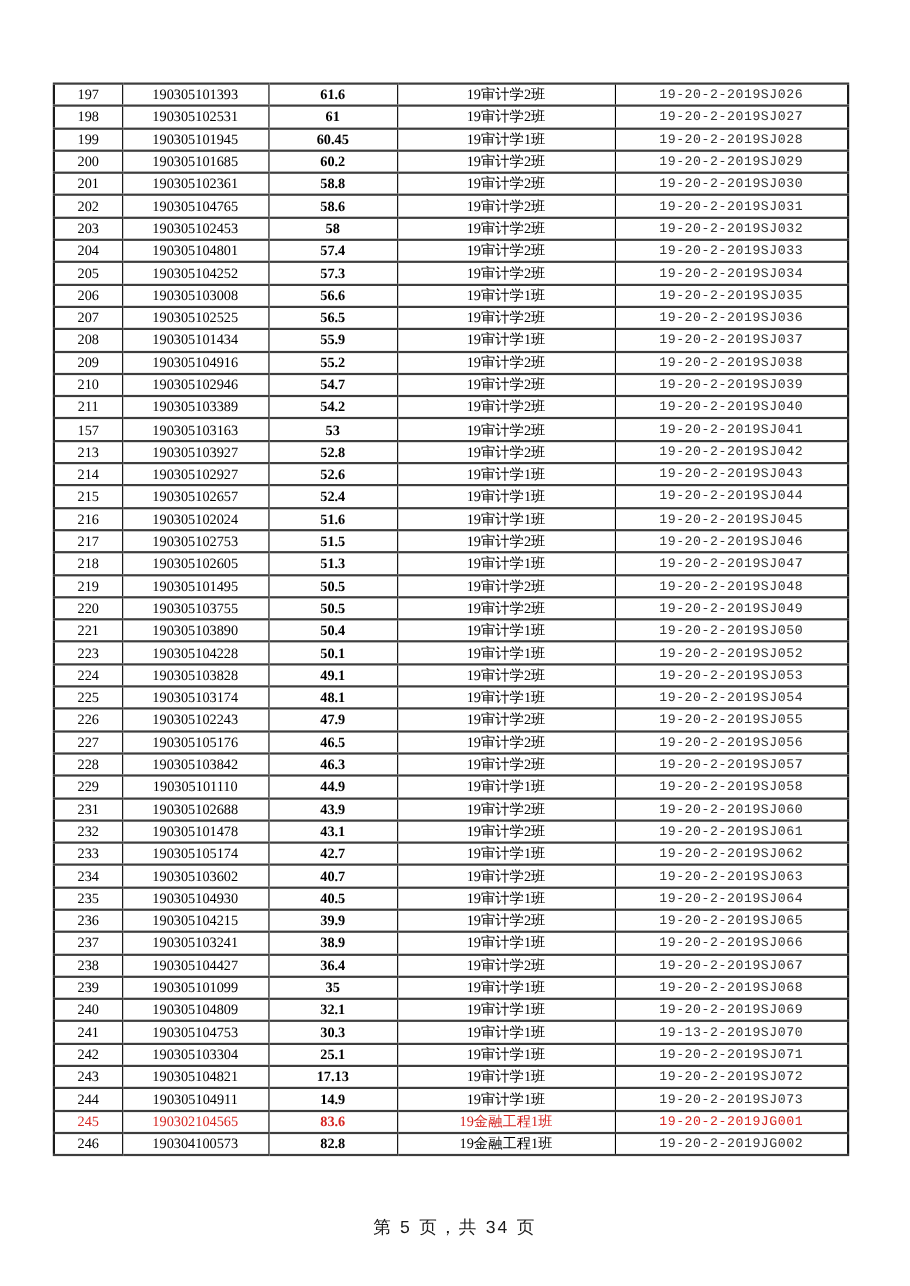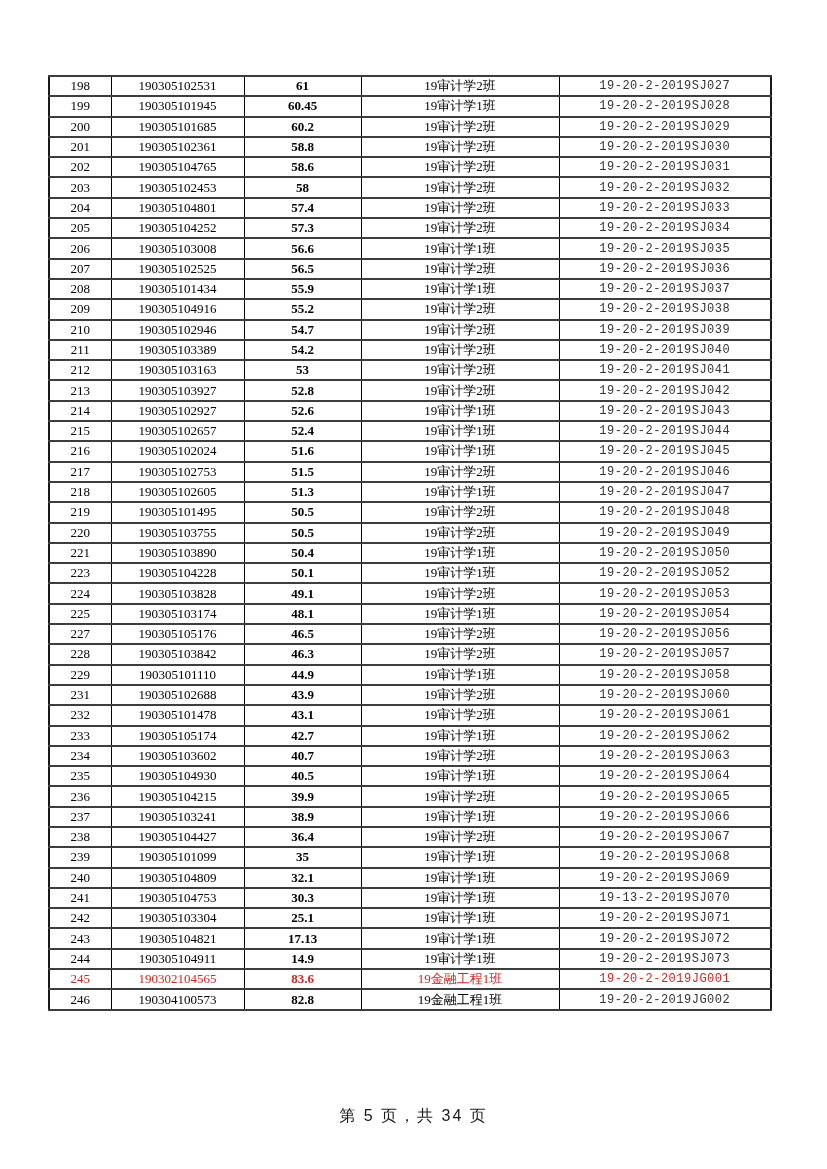--- a/index.html
+++ b/index.html
@@ -81,20 +81,27 @@
   <table class="score-table">
     <colgroup>
       <col style="width:62px">
       <col style="width:133px">
       <col style="width:117px">
       <col style="width:198px">
       <col style="width:212px">
     </colgroup>
     <tbody id="table-body">
         <tr>
+          <td class="col-no">197</td>
+          <td class="col-id">190305101393</td>
+          <td class="col-score">61.6</td>
+          <td class="col-class">19审计学2班</td>
+          <td class="col-code">19-20-2-2019SJ026</td>
+        </tr>
+        <tr>
           <td class="col-no">198</td>
           <td class="col-id">190305102531</td>
           <td class="col-score">61</td>
           <td class="col-class">19审计学2班</td>
           <td class="col-code">19-20-2-2019SJ027</td>
         </tr>
         <tr>
           <td class="col-no">199</td>
           <td class="col-id">190305101945</td>
           <td class="col-score">60.45</td>
@@ -179,21 +186,21 @@
           <td class="col-code">19-20-2-2019SJ039</td>
         </tr>
         <tr>
           <td class="col-no">211</td>
           <td class="col-id">190305103389</td>
           <td class="col-score">54.2</td>
           <td class="col-class">19审计学2班</td>
           <td class="col-code">19-20-2-2019SJ040</td>
         </tr>
         <tr>
-          <td class="col-no">212</td>
+          <td class="col-no">157</td>
           <td class="col-id">190305103163</td>
           <td class="col-score">53</td>
           <td class="col-class">19审计学2班</td>
           <td class="col-code">19-20-2-2019SJ041</td>
         </tr>
         <tr>
           <td class="col-no">213</td>
           <td class="col-id">190305103927</td>
           <td class="col-score">52.8</td>
           <td class="col-class">19审计学2班</td>
@@ -268,20 +275,27 @@
           <td class="col-score">49.1</td>
           <td class="col-class">19审计学2班</td>
           <td class="col-code">19-20-2-2019SJ053</td>
         </tr>
         <tr>
           <td class="col-no">225</td>
           <td class="col-id">190305103174</td>
           <td class="col-score">48.1</td>
           <td class="col-class">19审计学1班</td>
           <td class="col-code">19-20-2-2019SJ054</td>
+        </tr>
+        <tr>
+          <td class="col-no">226</td>
+          <td class="col-id">190305102243</td>
+          <td class="col-score">47.9</td>
+          <td class="col-class">19审计学2班</td>
+          <td class="col-code">19-20-2-2019SJ055</td>
         </tr>
         <tr>
           <td class="col-no">227</td>
           <td class="col-id">190305105176</td>
           <td class="col-score">46.5</td>
           <td class="col-class">19审计学2班</td>
           <td class="col-code">19-20-2-2019SJ056</td>
         </tr>
         <tr>
           <td class="col-no">228</td>

